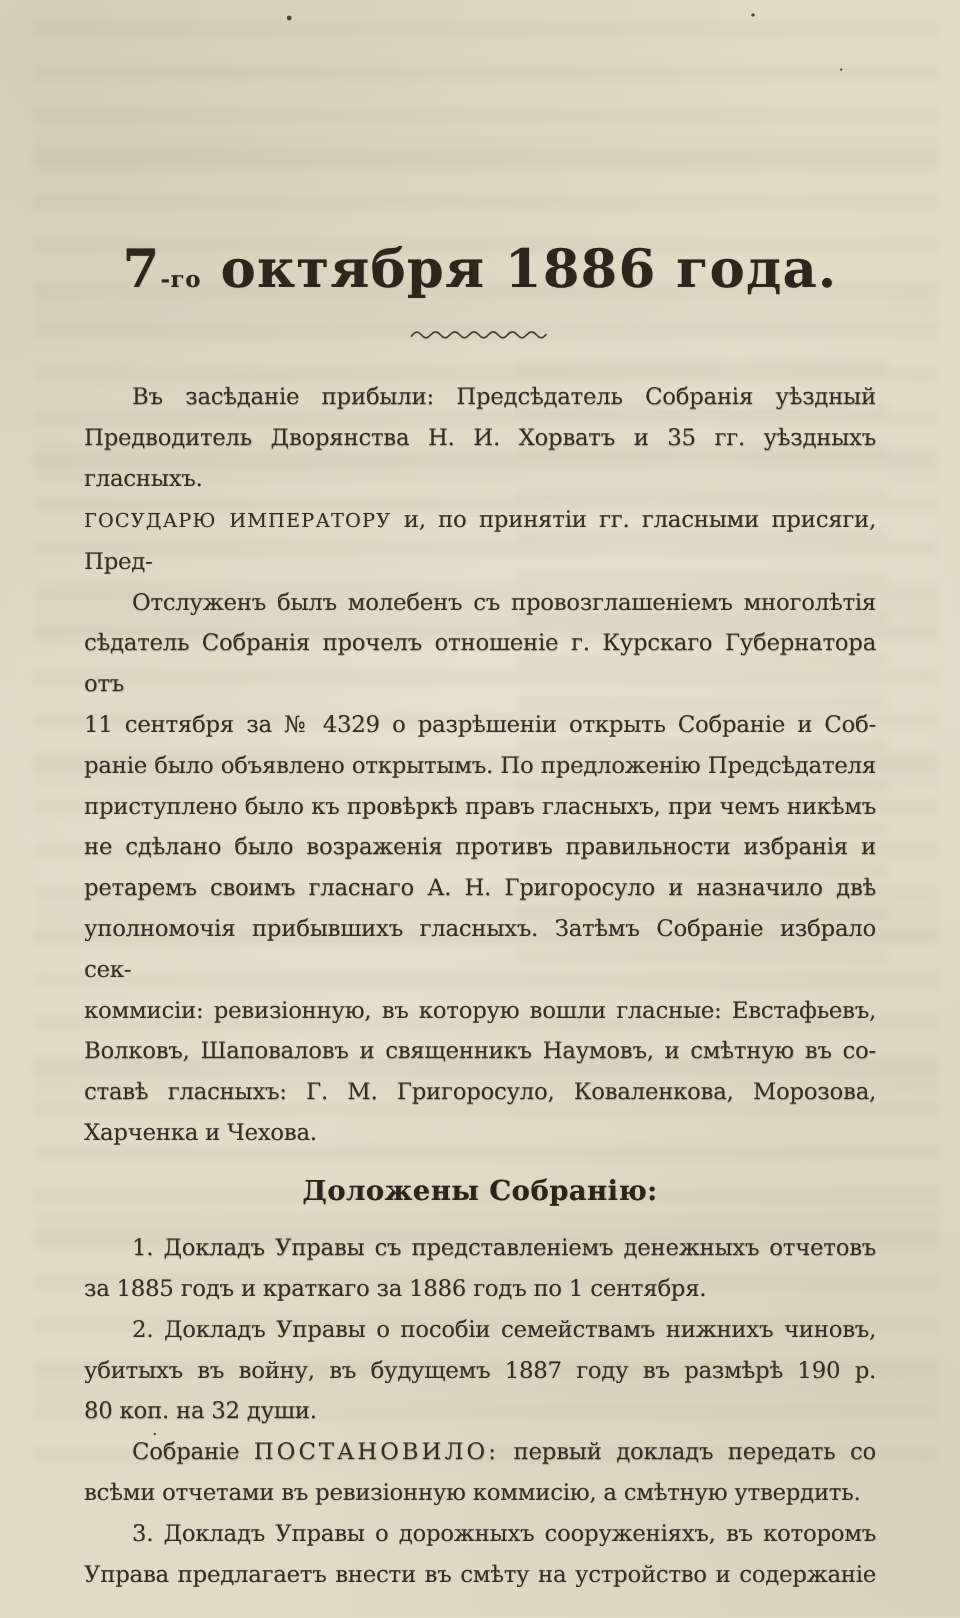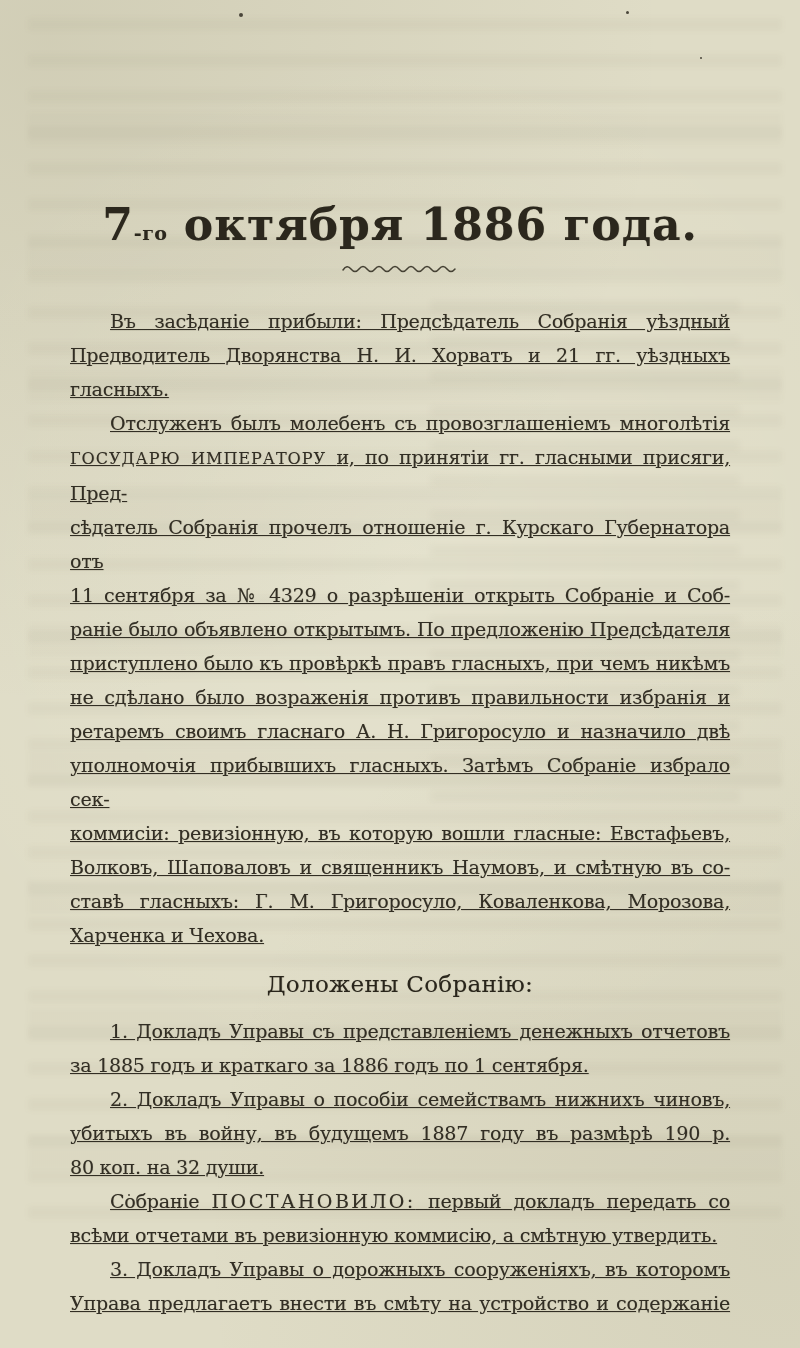--- a/index.html
+++ b/index.html
@@ -31,33 +31,33 @@
     filter: blur(3px); opacity: .45;
   }
   .speck { position: absolute; background: #4a463a; border-radius: 50%; }
 
   .content {
     position: absolute; left: 70px; top: 190px; width: 660px;
     color: #322e24; font-size: 19px; line-height: 34px; letter-spacing: -0.2px;
     text-shadow: 0.3px 0.3px 0.7px rgba(58,53,38,0.38);
   }
   .title {
-    margin: 12px 0 14px; text-align: center;
+    margin: 12px 0 24px; text-align: center;
     font-size: 44px; line-height: 1.05; font-weight: 700;
     color: #2b271d; letter-spacing: 1px;
   }
   .title .ord { font-size: 19px; font-weight: 700; letter-spacing: 0.5px; }
   .flourish { display: block; margin: 2px auto 30px; }
-  .ln { text-align: justify; text-align-last: justify; min-height: 34px; text-decoration: underline; }
+  .ln { text-align: justify; text-align-last: justify; min-height: 34px; }
   .ln.last { text-align-last: left; }
   .ln.ind { text-indent: 40px; }
   .smallcaps-text { font-size: 16px; letter-spacing: 1px; }
   .caps-spaced { letter-spacing: 2.5px; }
   .heading {
-    font-size: 23px; font-weight: 400; text-align: center;
+    font-size: 23px; font-weight: 700; text-align: center;
     margin: 15px 0 13px; color: #29251b; letter-spacing: 0.3px; line-height: 34px;
   }
 </style>
 </head>
 <body>
 
 <div class="page">
   <div class="bleed"></div>
   <div class="bleed2"></div>
   <div class="speck" style="left:239px; top:13px; width:4px; height:4px;"></div>
@@ -68,27 +68,27 @@
   <div class="content">
 
     <h1 class="title"><span>7</span><span class="ord">-го</span> <span>октября 1886 года.</span></h1>
 
     <svg class="flourish" width="118" height="12" viewBox="0 0 118 12">
       <path d="M2,8 Q6,2 10,7 T18,7 T26,7 T34,7 T42,7 T50,7 T58,7 T66,7 T74,7 T82,7 T90,7 T98,7 T106,7 T114,7" fill="none" stroke="#454134" stroke-width="1.5" stroke-linecap="round"></path>
     </svg>
 
     <div>
       <div class="ln ind">Въ засѣданіе прибыли: Предсѣдатель Собранія уѣздный</div>
-      <div class="ln">Предводитель Дворянства Н. И. Хорватъ и 21 гг. уѣздныхъ</div>
+      <div class="ln">Предводитель Дворянства Н. И. Хорватъ и 35 гг. уѣздныхъ</div>
       <div class="ln last">гласныхъ.</div>
     </div>
 
     <div>
+      <div class="ln"><span class="smallcaps-text">ГОСУДАРЮ ИМПЕРАТОРУ</span> <span>и, по принятіи гг. гласными присяги, Пред-</span></div>
       <div class="ln ind">Отслуженъ былъ молебенъ съ провозглашеніемъ многолѣтія</div>
-      <div class="ln"><span class="smallcaps-text">ГОСУДАРЮ ИМПЕРАТОРУ</span> <span>и, по принятіи гг. гласными присяги, Пред-</span></div>
       <div class="ln">сѣдатель Собранія прочелъ отношеніе г. Курскаго Губернатора отъ</div>
       <div class="ln">11 сентября за № 4329 о разрѣшеніи открыть Собраніе и Соб-</div>
       <div class="ln">раніе было объявлено открытымъ. По предложенію Предсѣдателя</div>
       <div class="ln">приступлено было къ провѣркѣ правъ гласныхъ, при чемъ никѣмъ</div>
       <div class="ln">не сдѣлано было возраженія противъ правильности избранія и</div>
       <div class="ln">ретаремъ своимъ гласнаго А. Н. Григоросуло и назначило двѣ</div>
       <div class="ln">уполномочія прибывшихъ гласныхъ. Затѣмъ Собраніе избрало сек-</div>
       <div class="ln">коммисіи: ревизіонную, въ которую вошли гласные: Евстафьевъ,</div>
       <div class="ln">Волковъ, Шаповаловъ и священникъ Наумовъ, и смѣтную въ со-</div>
       <div class="ln">ставѣ гласныхъ: Г. М. Григоросуло, Коваленкова, Морозова,</div>

